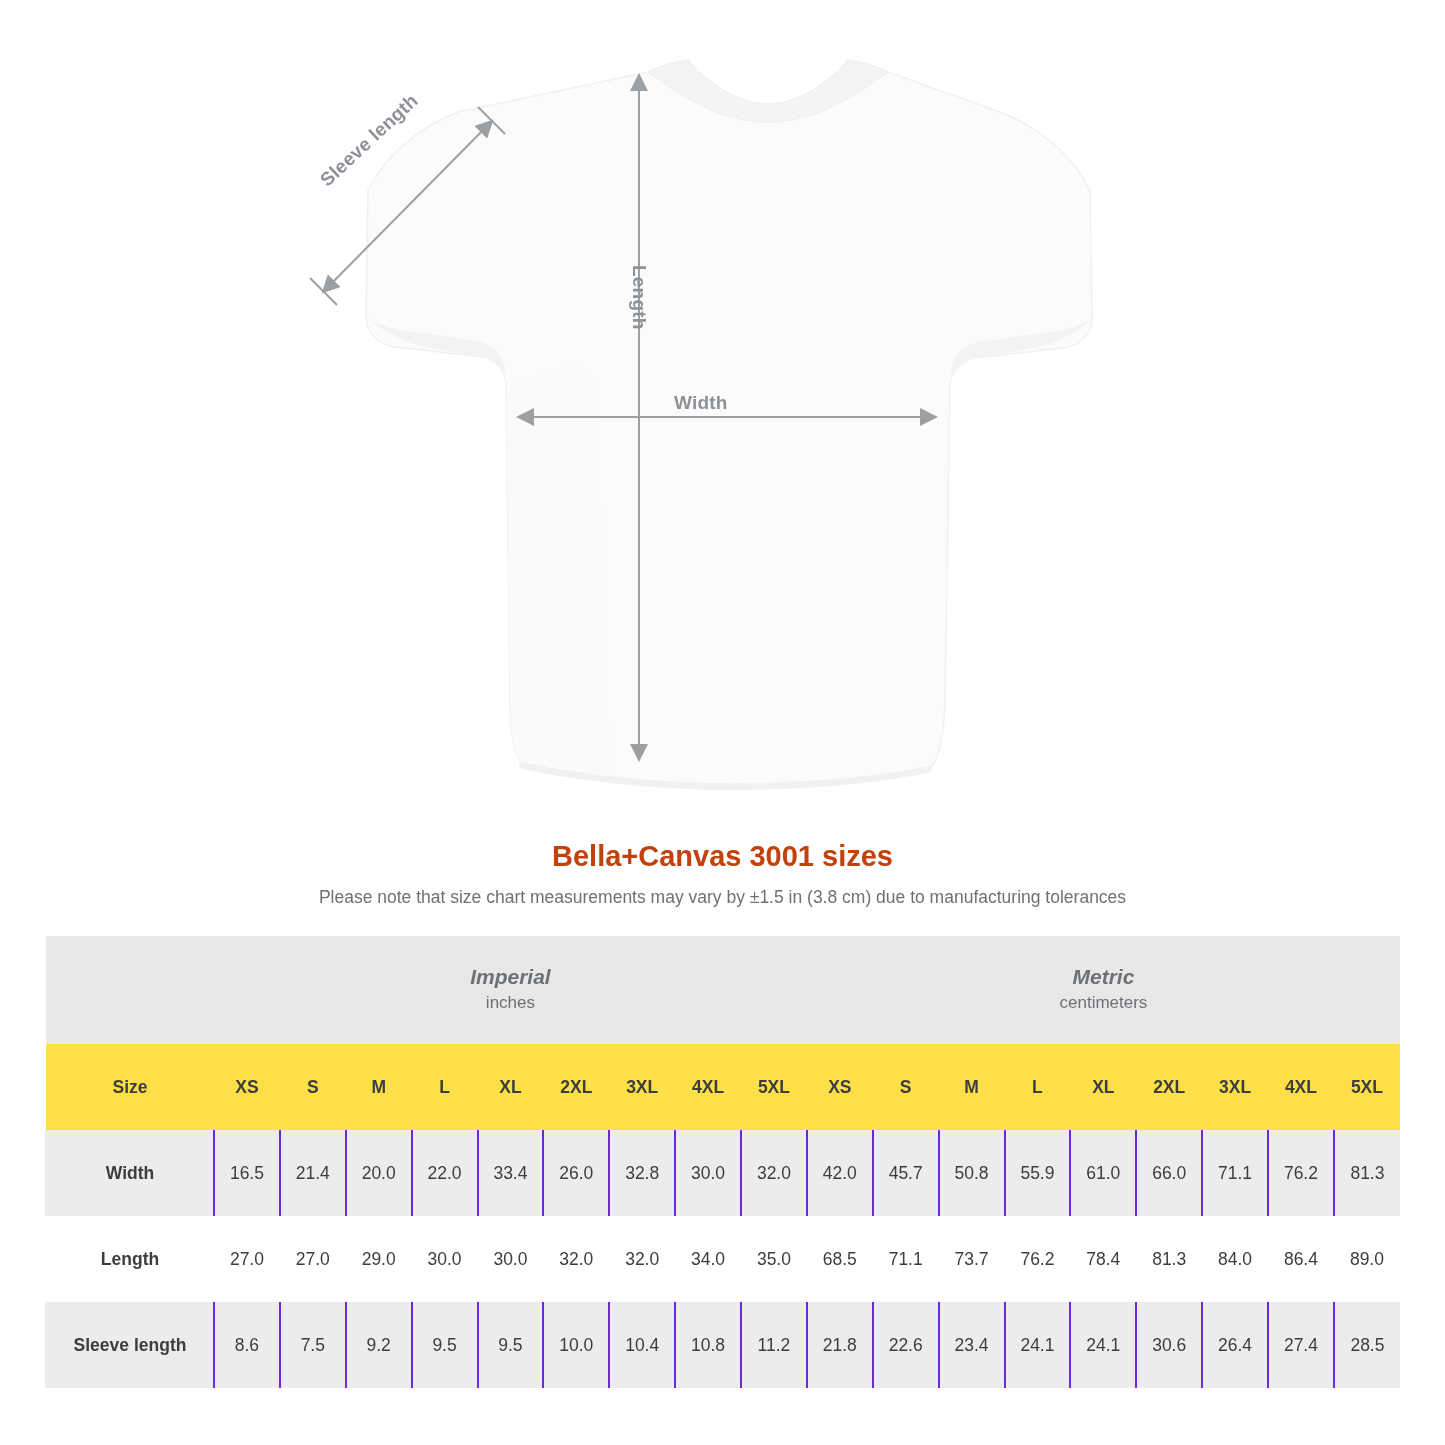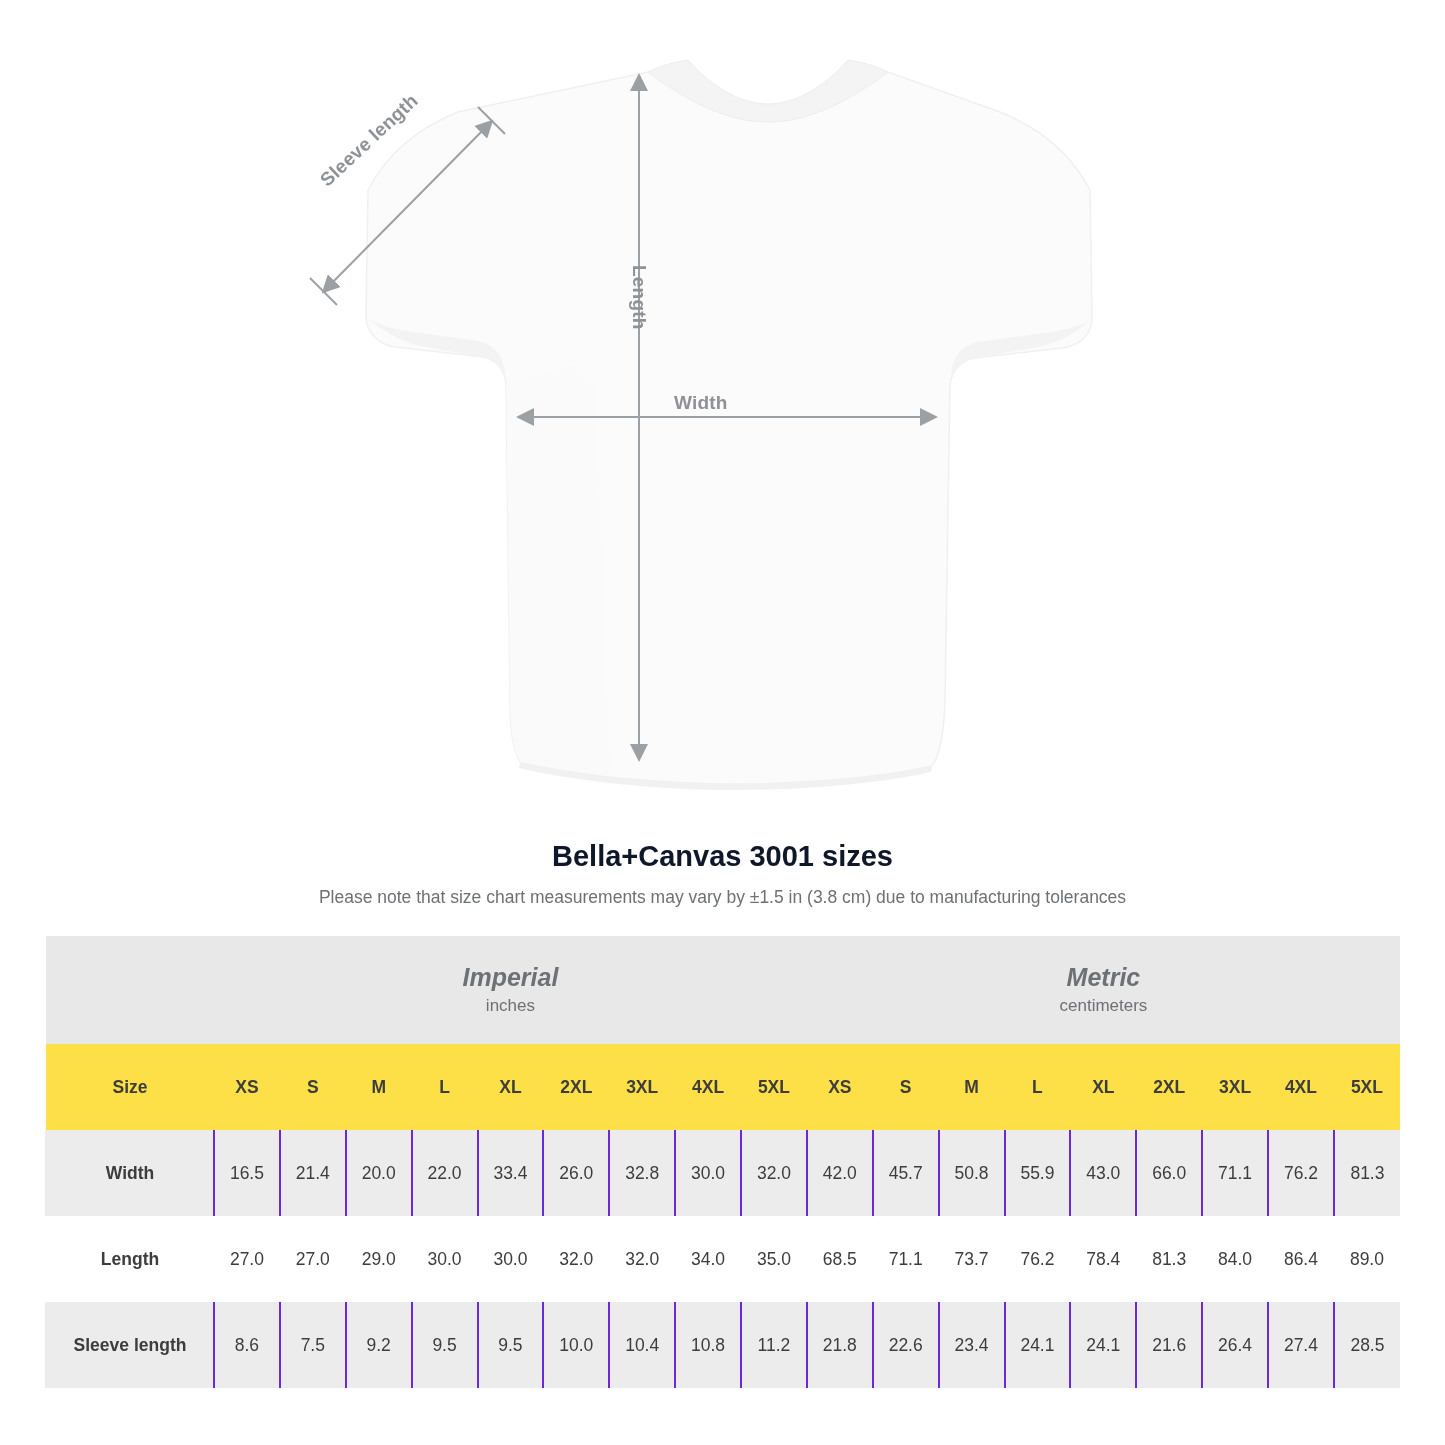--- a/index.html
+++ b/index.html
@@ -57,21 +57,21 @@
   }
 
   
   .chart-head {
     text-align: center;
     margin-top: 20px;
   }
   .chart-title {
     font-size: 29px;
     font-weight: bold;
-    color: #0f172a;
+    color: #c2410c;
     margin: 0 0 14px 0;
   }
   .chart-note {
     font-size: 17.5px;
     color: #6d7175;
     margin: 0;
   }
 
   
   .table-wrap {
@@ -89,21 +89,21 @@
     font-size: 17.5px;
     color: #3d3d3d;
     border: none;
   }
   .unit-row td {
     background: #e8e8e8;
     height: 108px;
     padding: 0;
   }
   .unit-name {
-    font-size: 25px;
+    font-size: 21px;
     font-style: italic;
     font-weight: bold;
     color: #6d7175;
     line-height: 1.25;
   }
   .unit-sub {
     font-size: 17px;
     color: #6d7175;
     line-height: 1.5;
   }
@@ -268,21 +268,21 @@
           <td class="cell">22.0</td>
           <td class="cell">33.4</td>
           <td class="cell">26.0</td>
           <td class="cell">32.8</td>
           <td class="cell">30.0</td>
           <td class="cell">32.0</td>
           <td class="cell sep-cell">42.0</td>
           <td class="cell">45.7</td>
           <td class="cell">50.8</td>
           <td class="cell">55.9</td>
-          <td class="cell">43.0</td>
+          <td class="cell">61.0</td>
           <td class="cell">66.0</td>
           <td class="cell">71.1</td>
           <td class="cell">76.2</td>
           <td class="cell">81.3</td>
         </tr>
 
         <tr class="r-plain">
           <td class="col-label row-head">Length</td>
           <td class="cell">27.0</td>
           <td class="cell">27.0</td>
@@ -313,21 +313,21 @@
           <td class="cell">9.5</td>
           <td class="cell">10.0</td>
           <td class="cell">10.4</td>
           <td class="cell">10.8</td>
           <td class="cell">11.2</td>
           <td class="cell sep-cell">21.8</td>
           <td class="cell">22.6</td>
           <td class="cell">23.4</td>
           <td class="cell">24.1</td>
           <td class="cell">24.1</td>
-          <td class="cell">21.6</td>
+          <td class="cell">30.6</td>
           <td class="cell">26.4</td>
           <td class="cell">27.4</td>
           <td class="cell">28.5</td>
         </tr>
       </tbody>
     </table>
   </div>
 
 </div>
 

